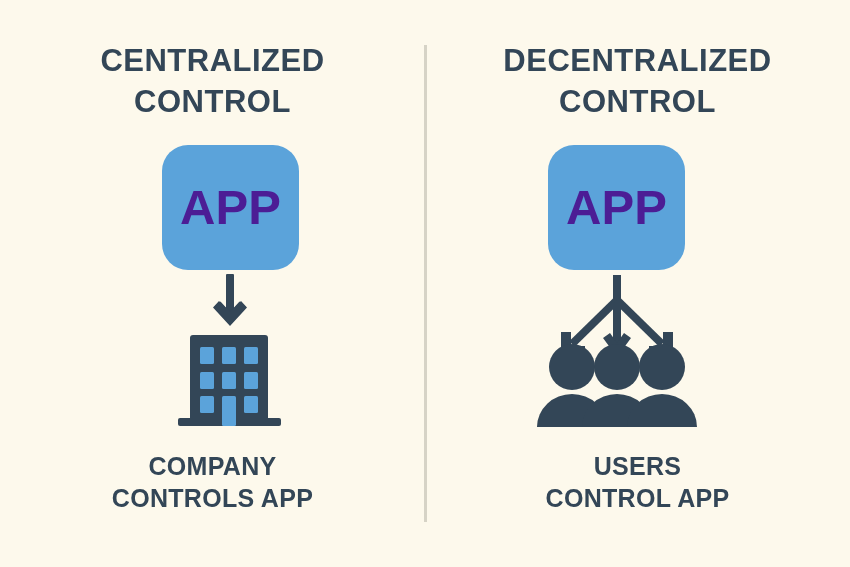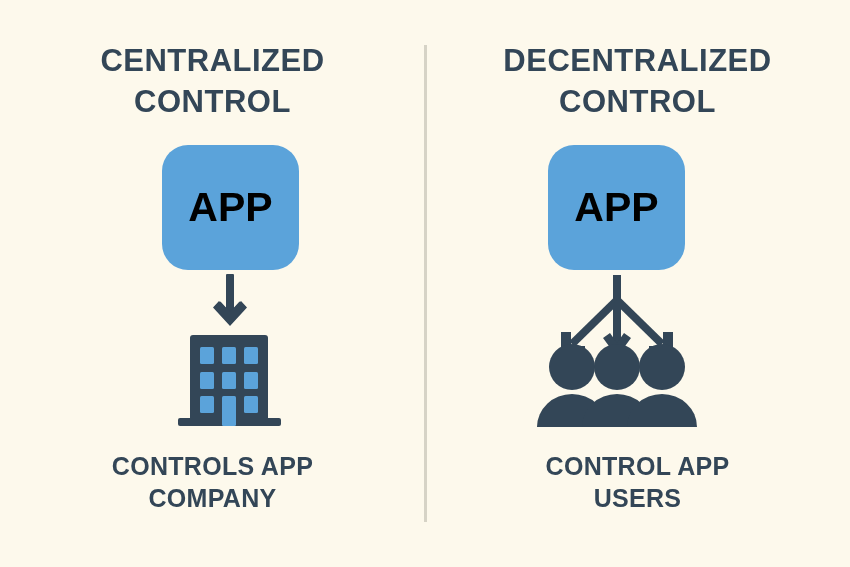--- a/index.html
+++ b/index.html
@@ -74,22 +74,22 @@
     background: #5BA3DA;
     border-radius: 26px;
     display: flex;
     align-items: center;
     justify-content: center;
   }
   .panel.left  .app-box { left: 162px; }
   .panel.right .app-box { left: 123px; }
 
   .app-label {
-    color: #000000;
-    font-size: 41px;
+    color: #4c1d95;
+    font-size: 49px;
     font-weight: bold;
     letter-spacing: 0px;
     line-height: 49px;
   }
 
   .arrow-area {
     position: absolute;
     left: 0;
     top: 272px;
     width: 425px;
@@ -155,22 +155,22 @@
           <rect x="200" y="76" width="14" height="17" rx="1.5"></rect>
           <rect x="222" y="76" width="14" height="17" rx="1.5"></rect>
           <rect x="244" y="76" width="14" height="17" rx="1.5"></rect>
         </g>
 
         <rect x="222" y="84" width="14" height="22" rx="1.5" fill="#5BA3DA"></rect>
       </svg>
     </div>
 
     <div class="caption">
+      <div>COMPANY</div>
       <div>CONTROLS APP</div>
-      <div>COMPANY</div>
     </div>
   </div>
 
   <div class="divider"></div>
 
   <div class="panel right">
 
     <div class="heading">
       <div>DECENTRALIZED</div>
       <div>CONTROL</div>
@@ -219,18 +219,18 @@
 
           <g>
             <circle cx="237" cy="47" r="23"></circle>
             <path d="M202 107 a35 33 0 0 1 70 0 Z"></path>
           </g>
         </g>
       </svg>
     </div>
 
     <div class="caption">
+      <div>USERS</div>
       <div>CONTROL APP</div>
-      <div>USERS</div>
     </div>
   </div>
 
 </div>
 
 </body></html>

